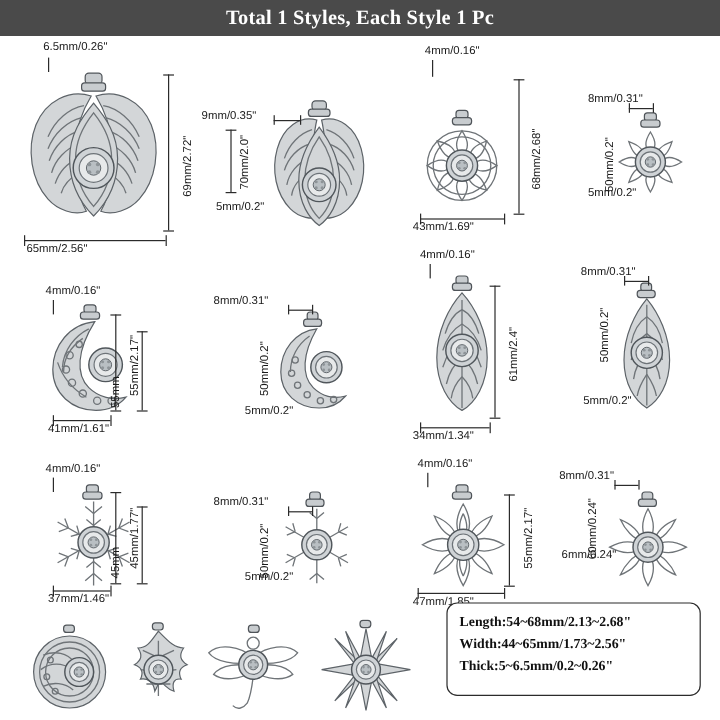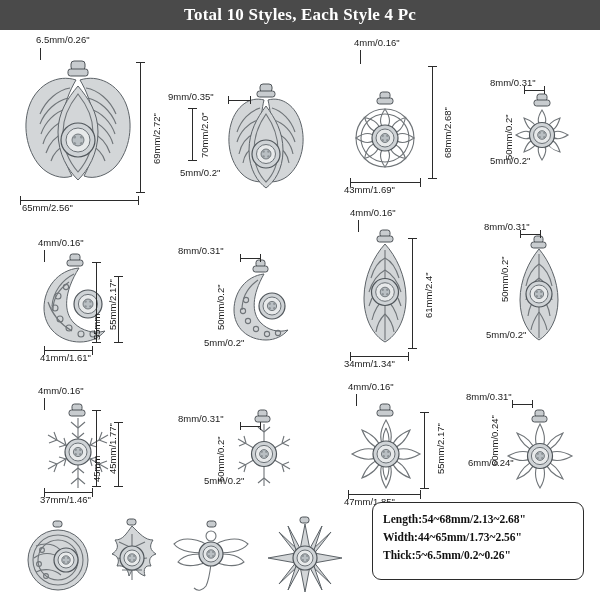--- a/index.html
+++ b/index.html
@@ -64,21 +64,21 @@
     font-size:11.5px;
     line-height:1.55;
     color:#111;
     font-weight:bold;
   }
 </style>
 </head>
 <body>
 
 <div class="header">
-  <span>Total 10 Styles, Each Style 4 Pc</span>
+  <span>Total 1 Styles, Each Style 1 Pc</span>
 </div>
 
 <div class="canvas">
 
   <div class="charm" style="left:18px;top:28px;">
     <svg width="120" height="130" viewBox="0 0 120 130">
 
       <rect class="bail" x="53" y="3" width="14" height="9" rx="3"></rect>
       <rect class="bail" x="50" y="11" width="20" height="7" rx="2.5"></rect>
 

